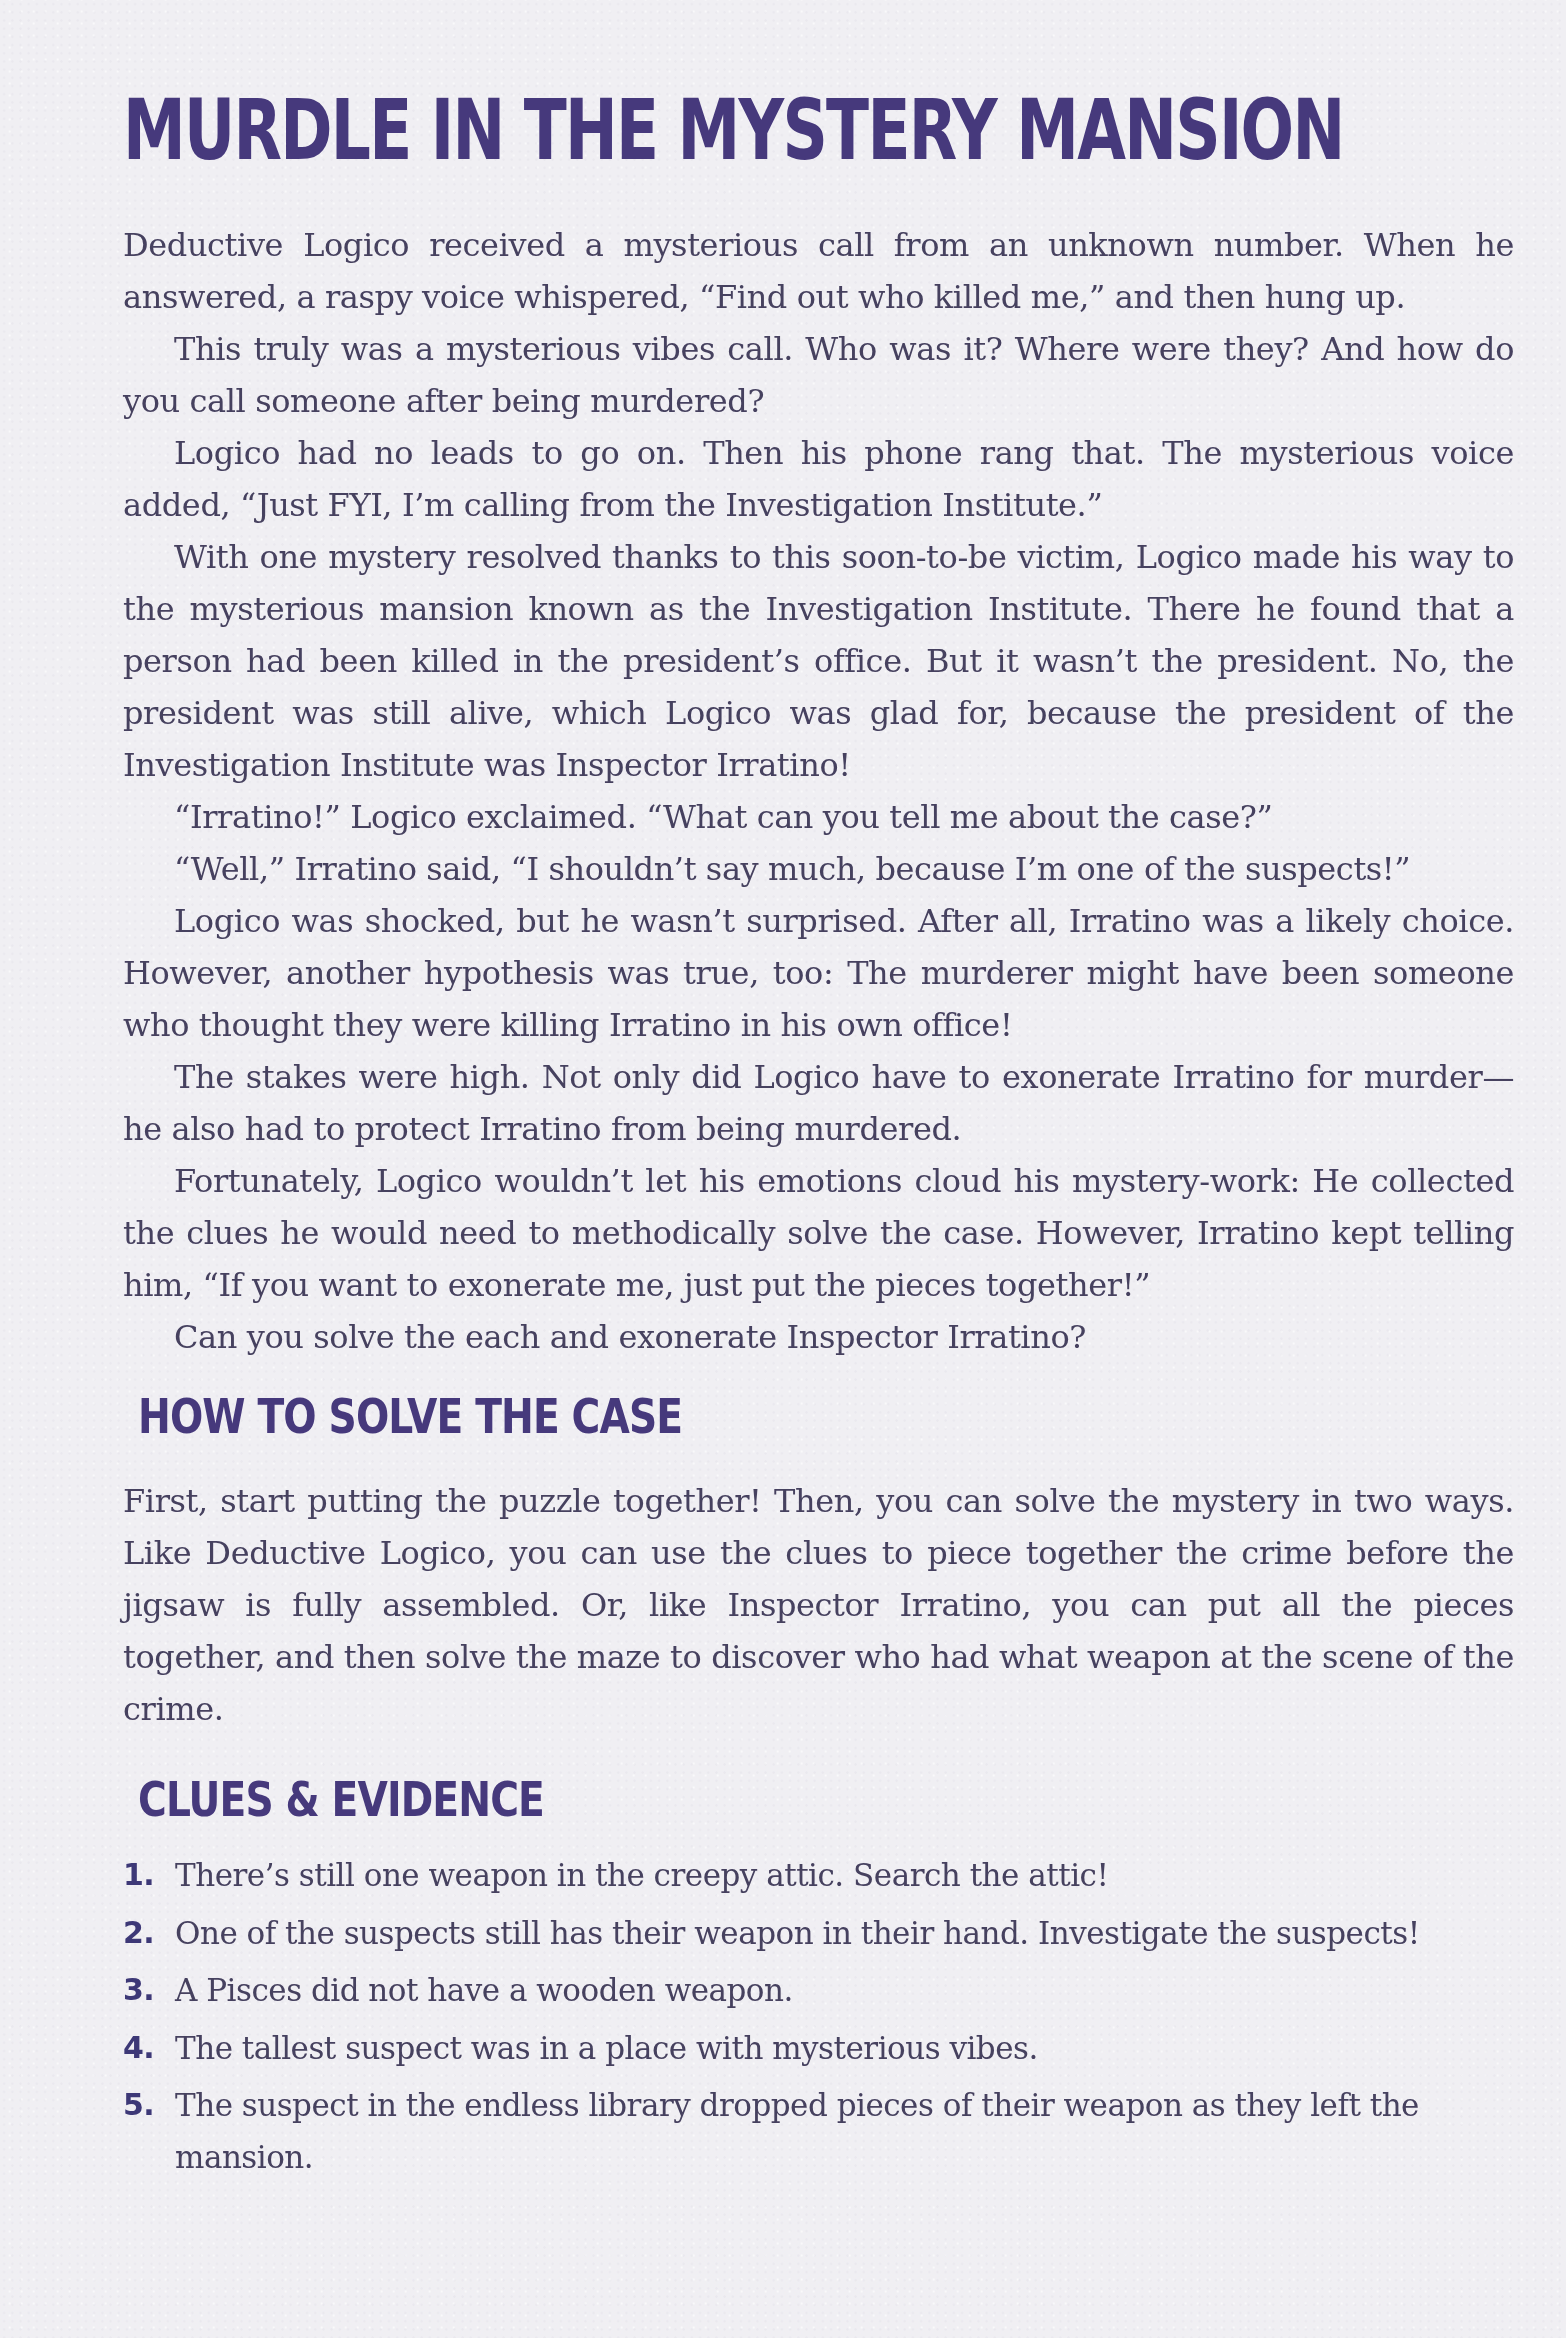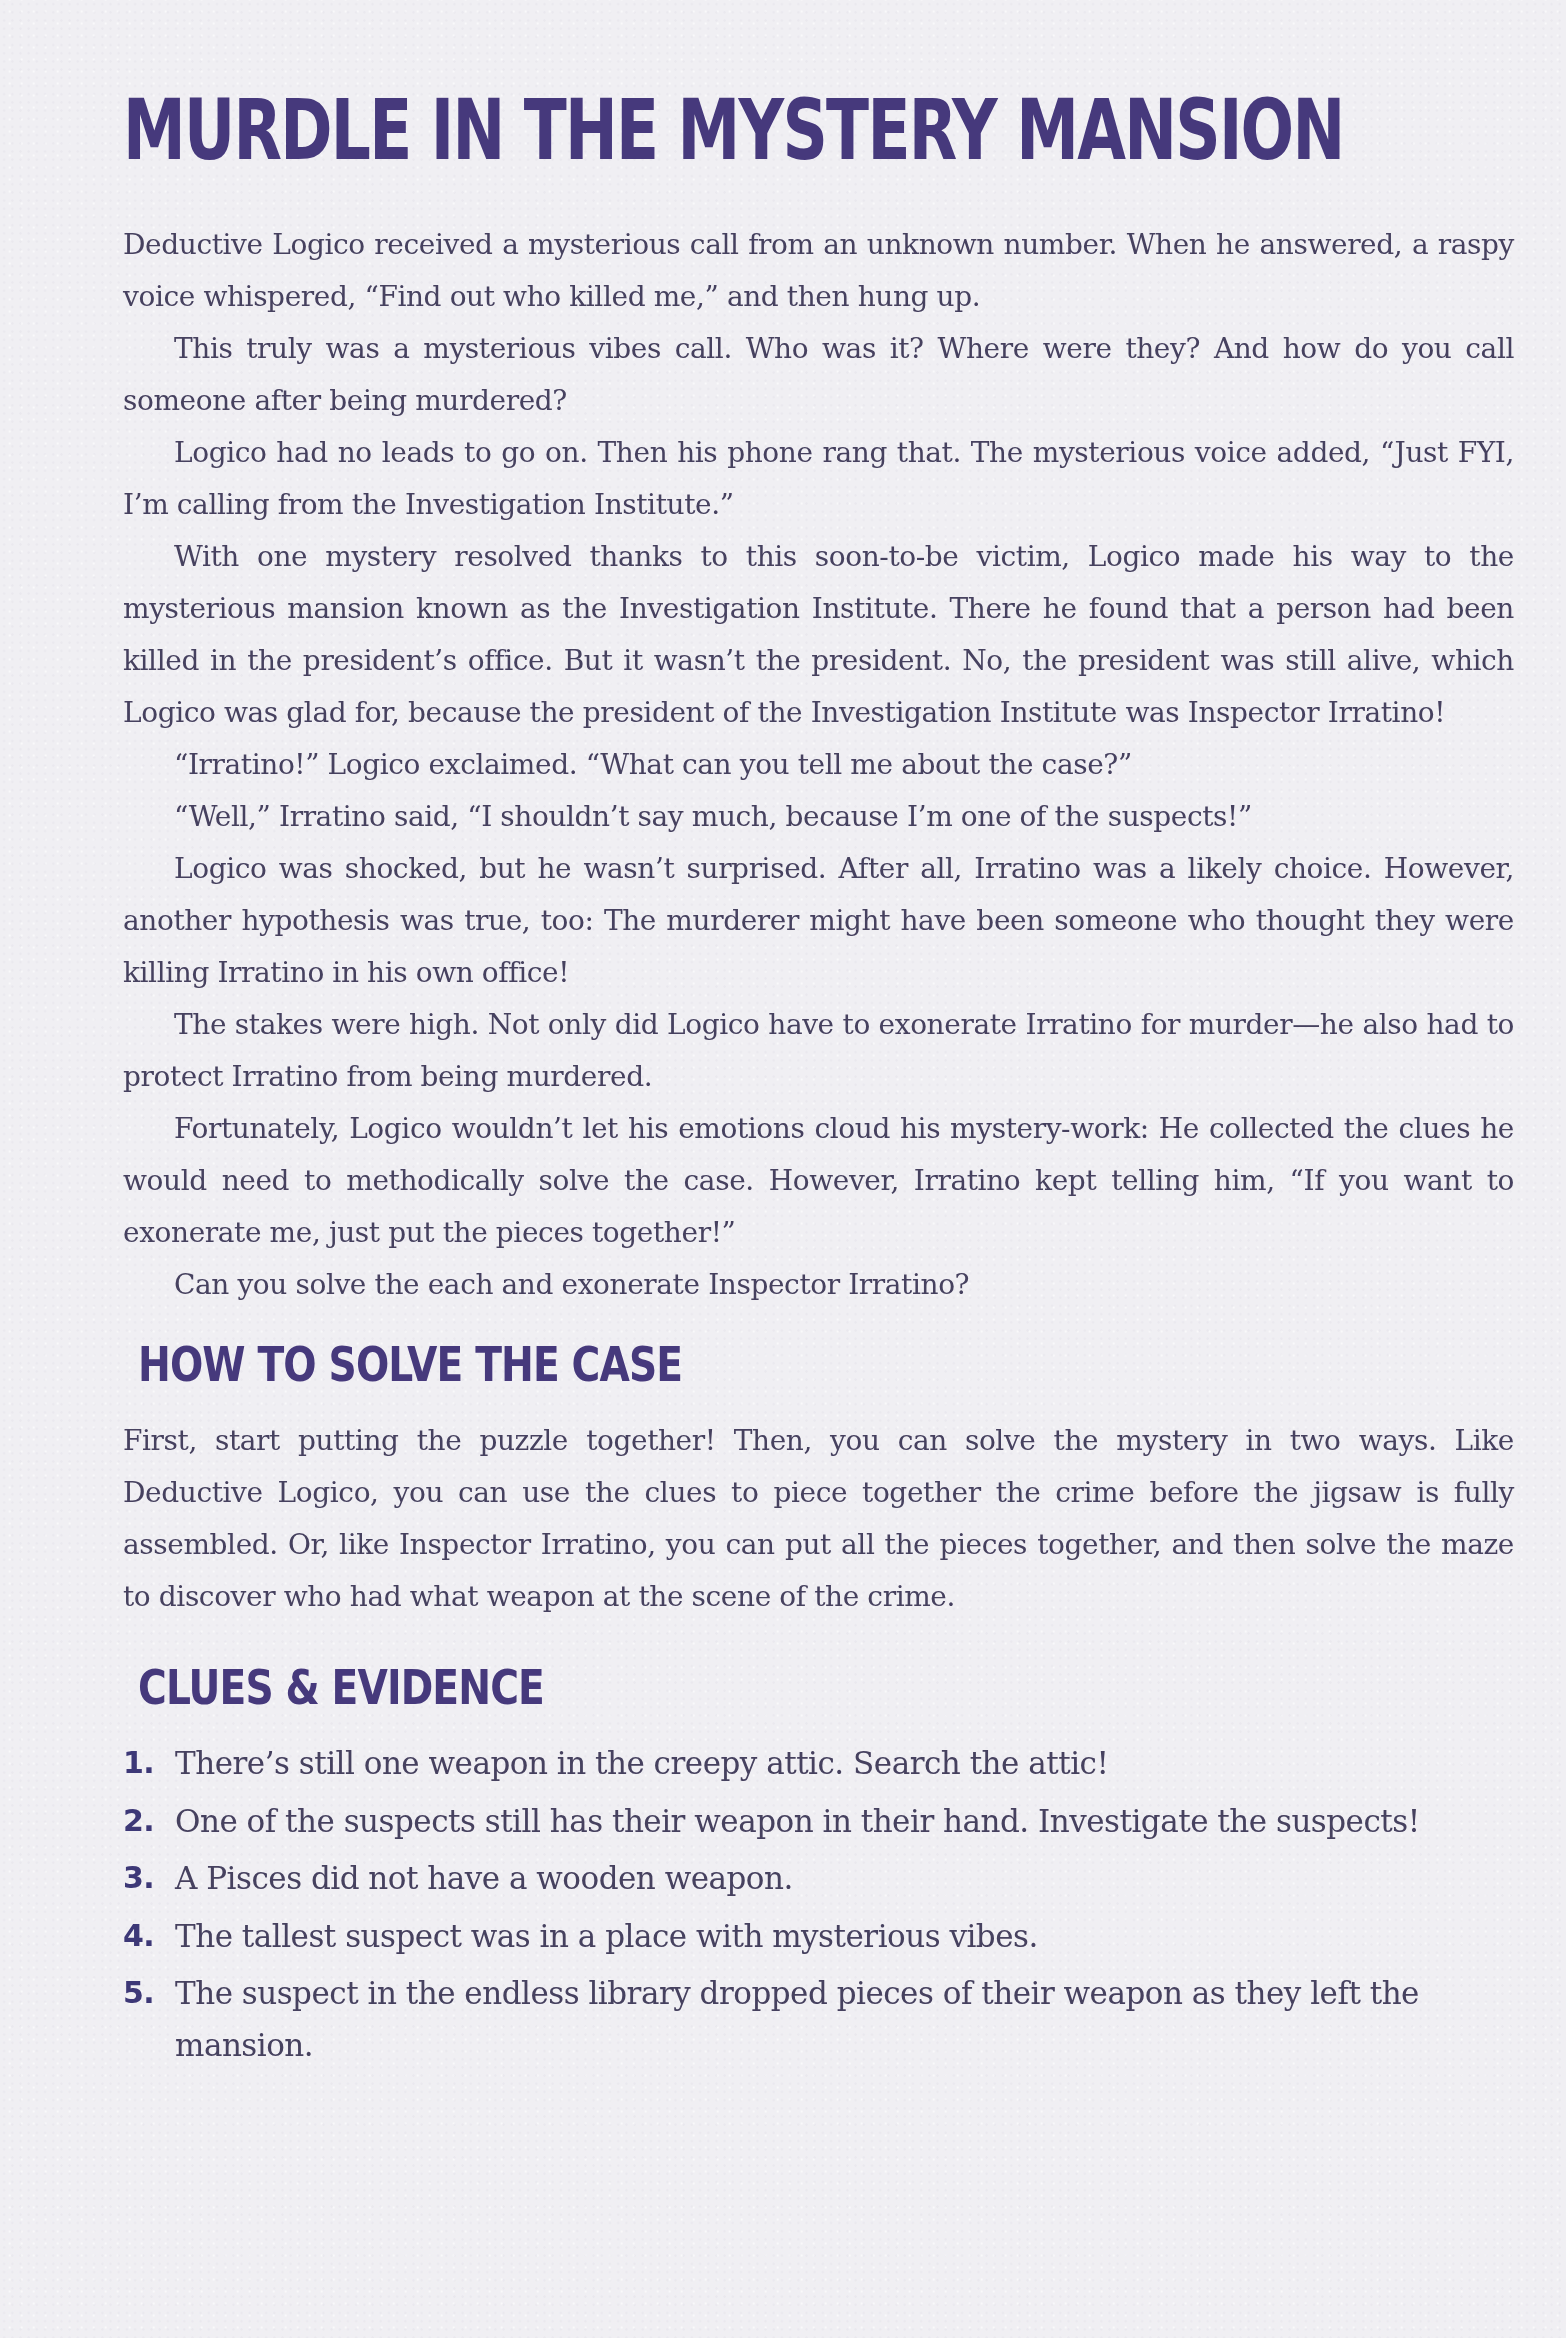--- a/index.html
+++ b/index.html
@@ -33,21 +33,21 @@
     font-weight: bold;
     font-size: 65px;
     letter-spacing: -1.8px;
     color: #46397c;
     white-space: nowrap;
     transform: scale(0.97, 1.30);
     transform-origin: left bottom;
   }
   .body-text p {
     margin: 0;
-    font-size: 28px;
+    font-size: 32px;
     line-height: 52px;
     letter-spacing: -0.4px;
     text-align: justify;
   }
   .body-text p.indent { text-indent: 51px; }
   h2.section-heading {
     margin: 15px;
     line-height: 57px;
     height: 57px;
     text-decoration: underline;
@@ -57,21 +57,21 @@
     font-family: "DejaVu Sans", sans-serif;
     font-weight: bold;
     font-size: 40px;
     letter-spacing: -0.9px;
     color: #46397c;
     white-space: nowrap;
     transform: scale(0.98, 1.18);
     transform-origin: left bottom;
   }
   .how-to { margin-top: 31px; }
-  .how-to .body-text { margin-top: 16px; }
+  .how-to .body-text { margin-top: 24px; }
   .clues { margin-top: 42px; }
   .clue-list { margin-top: 12.8px; }
   .clue-item {
     position: relative;
     padding-left: 52px;
     font-size: 31px;
     line-height: 52px;
     letter-spacing: -0.5px;
     margin-bottom: 5.5px;
     text-align: left;

